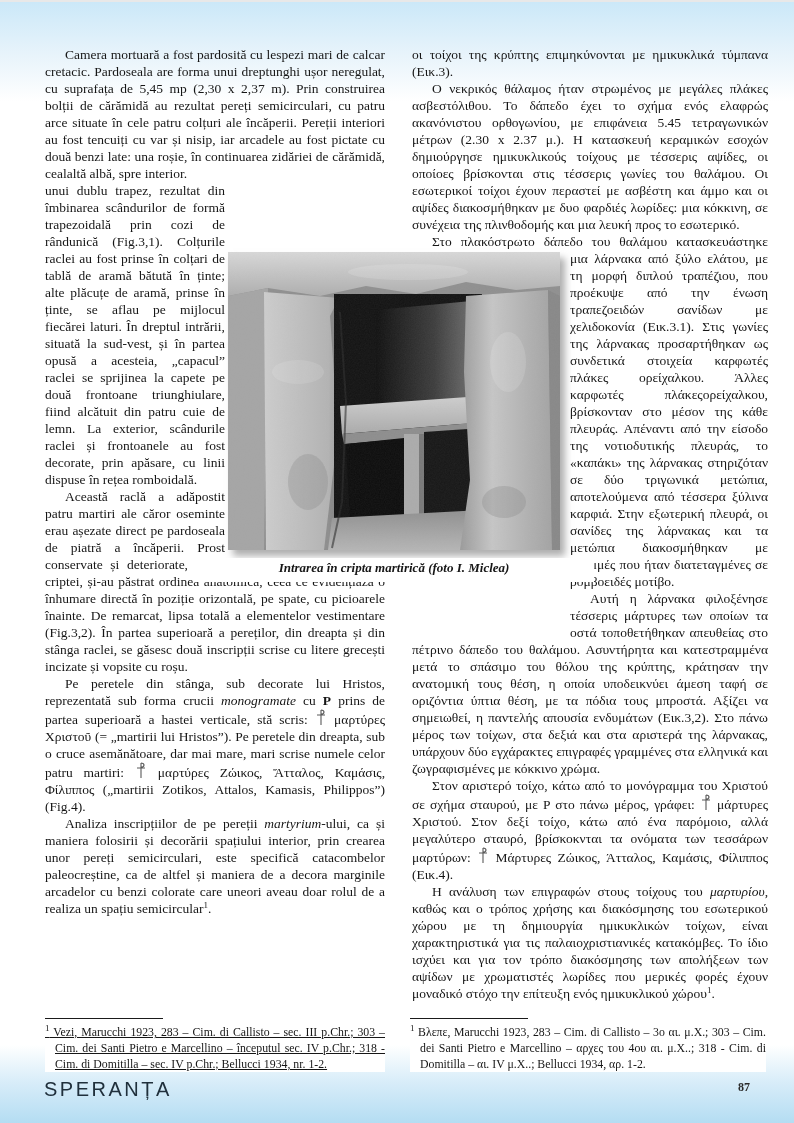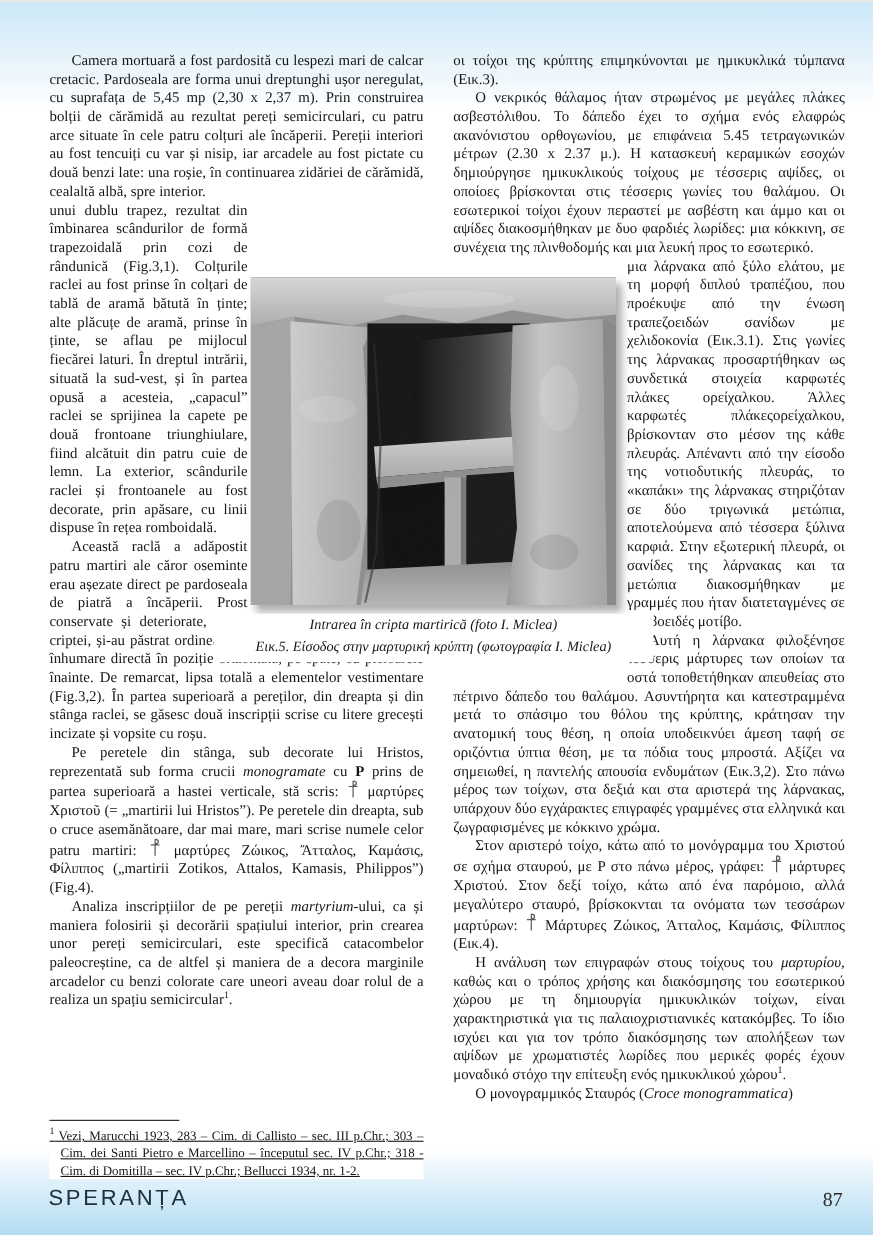--- a/index.html
+++ b/index.html
@@ -33,38 +33,38 @@
   .stauro { vertical-align:-2px; margin:0 1px; }
 
   .photo {
     position:absolute; left:228px; top:250px; width:332px; height:298px;
     background:#8f8f8f; box-shadow:5px 6px 7px rgba(110,110,110,.55);
     z-index:5;
   }
   .caption {
     position:absolute; left:194px; top:556px; width:400px;
     background:#ffffff; text-align:center; font-style:italic;
-    font-size:13px; line-height:20px; z-index:5; padding-bottom:4px;
+    font-size:13px; line-height:20px; z-index:5; padding-bottom:4px;font-weight:bold;
   }
 
   .fn { position:absolute; top:1016px; font-size:11.8px; line-height:16px;
         text-align:justify; background:#ffffff; z-index:6; }
   .fn-l { left:45px;  width:340px;text-decoration:underline; }
   .fn-r { left:410px; width:356px; }
   .fn-rule { width:118px; border-top:1.6px solid #1a1a1a; margin-bottom:5px; }
   .fn-text { padding-left:10px; text-indent:-10px; margin:0; }
 
   .brand {
     position:absolute; left:44px; top:1076px; z-index:7;
     font-family:"Liberation Sans","DejaVu Sans",sans-serif;
     font-size:20px; letter-spacing:2.5px; color:#20303c;
   }
   .pageno {
-    position:absolute; right:28px; top:1078px; z-index:7;
-    font-size:18px; color:#2a2a2a;
+    position:absolute; right:44px; top:1078px; z-index:7;
+    font-size:12px; color:#2a2a2a;font-weight:bold;
   }
 </style>
 </head>
 <body>
 
 <div class="page">
 
   <div class="col col-l">
     <p class="ind">Camera mortuară a fost pardosită cu lespezi mari de calcar cretacic. Pardoseala are forma unui dreptunghi ușor neregulat, cu suprafața de 5,45 mp (2,30 x 2,37 m). Prin construirea bolții de cărămidă au rezultat pereți semicirculari, cu patru arce situate în cele patru colțuri ale încăperii. Pereții interiori au fost tencuiți cu var și nisip, iar arcadele au fost pictate cu două benzi late: una roșie, în continuarea zidăriei de cărămidă, cealaltă albă, spre interior.</p>
     <p><span class="sp-r"></span><span>unui dublu trapez, rezultat din îmbinarea scândurilor de formă trapezoidală prin cozi de rândunică (Fig.3,1). Colțurile raclei au fost prinse în colțari de tablă de aramă bătută în ținte; alte plăcuțe de aramă, prinse în ținte, se aflau pe mijlocul fiecărei laturi. În dreptul intrării, situată la sud-vest, și în partea opusă a acesteia, „capacul” raclei se sprijinea la capete pe două frontoane triunghiulare, fiind alcătuit din patru cuie de lemn. La exterior, scândurile raclei și frontoanele au fost decorate, prin apăsare, cu linii dispuse în rețea romboidală.</span></p>
@@ -73,29 +73,29 @@
           <path d="M5 1 V16 M1 6 H9 M5 1 C9 1 9 5.2 5 5.2" fill="none" stroke="#5a5a5a" stroke-width="1.1"></path>
         </svg><span> μαρτύρες Χριστοῦ (= „martirii lui Hristos”). Pe peretele din dreapta, sub o cruce asemănătoare, dar mai mare, mari scrise numele celor patru martiri: </span><svg class="stauro" width="10" height="17" viewBox="0 0 10 17">
           <path d="M5 1 V16 M1 6 H9 M5 1 C9 1 9 5.2 5 5.2" fill="none" stroke="#5a5a5a" stroke-width="1.1"></path>
         </svg><span> μαρτύρες Ζώικος, Ἄτταλος, Καμάσις, Φίλιππος („martirii Zotikos, Attalos, Kamasis, Philippos”) (Fig.4).</span></p>
     <p class="ind"><span>Analiza inscripțiilor de pe pereții </span><em>martyrium</em><span>-ului, ca și maniera folosirii și decorării spațiului interior, prin crearea unor pereți semicirculari, este specifică catacombelor paleocreștine, ca de altfel și maniera de a decora marginile arcadelor cu benzi colorate care uneori aveau doar rolul de a realiza un spațiu semicircular</span><sup>1</sup><span>.</span></p>
   </div>
 
   <div class="col col-r">
     <p>οι τοίχοι της κρύπτης επιμηκύνονται με ημικυκλικά τύμπανα (Εικ.3).</p>
     <p class="ind">Ο νεκρικός θάλαμος ήταν στρωμένος με μεγάλες πλάκες ασβεστόλιθου. Το δάπεδο έχει το σχήμα ενός ελαφρώς ακανόνιστου ορθογωνίου, με επιφάνεια 5.45 τετραγωνικών μέτρων (2.30 x 2.37 μ.). Η κατασκευή κεραμικών εσοχών δημιούργησε ημικυκλικούς τοίχους με τέσσερις αψίδες, οι οποίοες βρίσκονται στις τέσσερις γωνίες του θαλάμου. Οι εσωτερικοί τοίχοι έχουν περαστεί με ασβέστη και άμμο και οι αψίδες διακοσμήθηκαν με δυο φαρδιές λωρίδες: μια κόκκινη, σε συνέχεια της πλινθοδομής και μια λευκή προς το εσωτερικό.</p>
+    <p class="ind fj">Στο πλακόστρωτο δάπεδο του θαλάμου κατασκευάστηκε</p>
     <p><span class="sp-l"></span><span>μια λάρνακα από ξύλο ελάτου, με τη μορφή διπλού τραπέζιου, που προέκυψε από την ένωση τραπεζοειδών σανίδων με χελιδοκονία (Εικ.3.1). Στις γωνίες της λάρνακας προσαρτήθηκαν ως συνδετικά στοιχεία καρφωτές πλάκες ορείχαλκου. Άλλες καρφωτές πλάκεςορείχαλκου, βρίσκονταν στο μέσον της κάθε πλευράς. Απέναντι από την είσοδο της νοτιοδυτικής πλευράς, το «καπάκι» της λάρνακας στηριζόταν σε δύο τριγωνικά μετώπια, αποτελούμενα από τέσσερα ξύλινα καρφιά. Στην εξωτερική πλευρά, οι σανίδες της λάρνακας και τα μετώπια διακοσμήθηκαν με γραμμές που ήταν διατεταγμένες σε ρομβοειδές μοτίβο.</span></p>
     <p class="ind">Αυτή η λάρνακα φιλοξένησε τέσσερις μάρτυρες των οποίων τα οστά τοποθετήθηκαν απευθείας στο πέτρινο δάπεδο του θαλάμου. Ασυντήρητα και κατεστραμμένα μετά το σπάσιμο του θόλου της κρύπτης, κράτησαν την ανατομική τους θέση, η οποία υποδεικνύει άμεση ταφή σε οριζόντια ύπτια θέση, με τα πόδια τους μπροστά. Αξίζει να σημειωθεί, η παντελής απουσία ενδυμάτων (Εικ.3,2). Στο πάνω μέρος των τοίχων, στα δεξιά και στα αριστερά της λάρνακας, υπάρχουν δύο εγχάρακτες επιγραφές γραμμένες στα ελληνικά και ζωγραφισμένες με κόκκινο χρώμα.</p>
     <p class="ind"><span>Στον αριστερό τοίχο, κάτω από το μονόγραμμα του Χριστού σε σχήμα σταυρού, με P στο πάνω μέρος, γράφει: </span><svg class="stauro" width="10" height="17" viewBox="0 0 10 17">
           <path d="M5 1 V16 M1 6 H9 M5 1 C9 1 9 5.2 5 5.2" fill="none" stroke="#5a5a5a" stroke-width="1.1"></path>
         </svg><span> μάρτυρες Χριστού. Στον δεξί τοίχο, κάτω από ένα παρόμοιο, αλλά μεγαλύτερο σταυρό, βρίσκοκνται τα ονόματα των τεσσάρων μαρτύρων: </span><svg class="stauro" width="10" height="17" viewBox="0 0 10 17">
           <path d="M5 1 V16 M1 6 H9 M5 1 C9 1 9 5.2 5 5.2" fill="none" stroke="#5a5a5a" stroke-width="1.1"></path>
         </svg><span> Μάρτυρες Ζώικος, Άτταλος, Καμάσις, Φίλιππος (Εικ.4).</span></p>
     <p class="ind"><span>Η ανάλυση των επιγραφών στους τοίχους του </span><em>μαρτυρίου</em><span>, καθώς και ο τρόπος χρήσης και διακόσμησης του εσωτερικού χώρου με τη δημιουργία ημικυκλικών τοίχων, είναι χαρακτηριστικά για τις παλαιοχριστιανικές κατακόμβες. Το ίδιο ισχύει και για τον τρόπο διακόσμησης των απολήξεων των αψίδων με χρωματιστές λωρίδες που μερικές φορές έχουν μοναδικό στόχο την επίτευξη ενός ημικυκλικού χώρου</span><sup>1</sup><span>.</span></p>
-    <p class="ind"><span>Ο μονογραμμικός Σταυρός (</span><em>Croce monogrammatica</em><span>)</span></p>
   </div>
 
   <div class="photo">
     <svg width="332" height="298" viewBox="0 0 332 298">
       <defs>
         <linearGradient id="gLintel" x1="0" y1="0" x2="0" y2="1">
           <stop offset="0" stop-color="#d8d8d8"></stop>
             <stop offset="1" stop-color="#aeaeae"></stop>
         </linearGradient>
         <linearGradient id="gStoneL" x1="0" y1="0" x2="1" y2="0">
@@ -147,24 +147,27 @@
       <ellipse cx="280" cy="110" rx="18" ry="30" fill="#ffffff" opacity="0.14"></ellipse>
       <ellipse cx="276" cy="250" rx="22" ry="16" fill="#7c7c7c" opacity="0.28"></ellipse>
       <ellipse cx="180" cy="20" rx="60" ry="8" fill="#ffffff" opacity="0.15"></ellipse>
       <path d="M112 60 L118 150 L114 250 L104 296" stroke="#2c2c2c" stroke-width="2" fill="none" opacity="0.6"></path>
       <rect width="332" height="298" filter="url(#grain)" opacity="0.35"></rect>
     </svg>
   </div>
 
   <div class="caption">
     <div>Intrarea în cripta martirică (foto I. Miclea)</div>
-    <div>Εικ.5. Είσοδος στην μαρτυρική κρύπτη (φωτογραφία I. Miclea)</div>
   </div>
 
   <div class="fn fn-l">
     <div class="fn-rule"></div>
     <p class="fn-text"><sup>1</sup><span> Vezi, Marucchi 1923, 283 – Cim. di Callisto – sec. III p.Chr.; 303 – Cim. dei Santi Pietro e Marcellino – începutul sec. IV p.Chr.; 318 - Cim. di Domitilla – sec. IV p.Chr.; Bellucci 1934, nr. 1-2.</span></p>
+  </div>
+  <div class="fn fn-r">
+    <div class="fn-rule"></div>
+    <p class="fn-text"><sup>1</sup><span> Βλεπε, Marucchi 1923, 283 – Cim. di Callisto – 3ο αι. μ.Χ.; 303 – Cim. dei Santi Pietro e Marcellino – αρχες του 4ου αι. μ.Χ..; 318 - Cim. di Domitilla – αι. IV μ.Χ..; Bellucci 1934, αρ. 1-2.</span></p>
   </div>
 
   <div class="brand">SPERANȚA</div>
   <div class="pageno">87</div>
 
 </div>
 
 </body></html>

